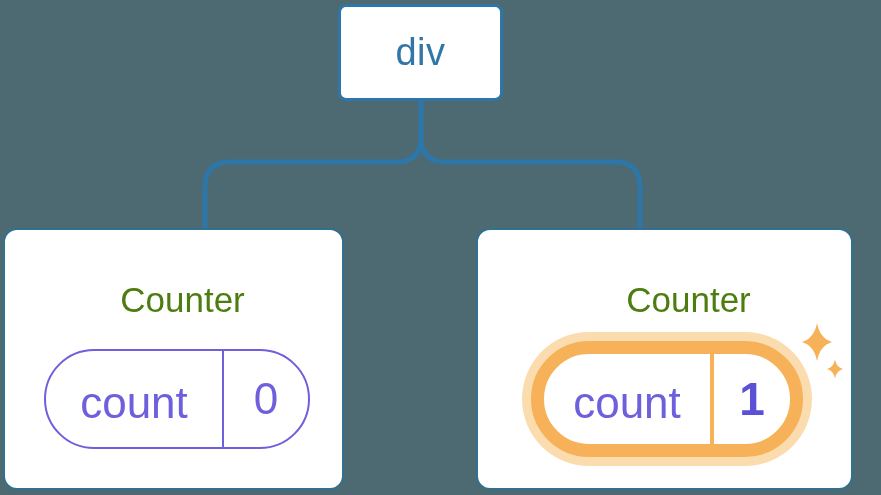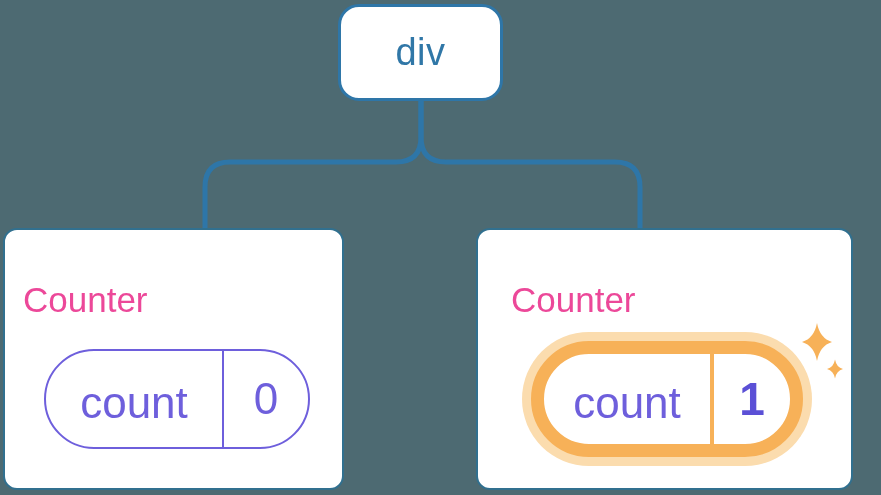--- a/index.html
+++ b/index.html
@@ -19,21 +19,21 @@
     left:0;top:0;
     pointer-events:none;
   }
   .root-node{
     position:absolute;
     left:338px;top:4px;
     width:165px;height:97px;
     box-sizing:border-box;
     background:#ffffff;
     border:3px solid #2E76A8;
-    border-radius:21px;
+    border-radius:8px;
     display:flex;
     align-items:center;
     justify-content:center;
   }
   .root-label{
     color:#3077A7;
     font-size:38px;
     font-weight:500;
     letter-spacing:0.5px;
   }
@@ -47,24 +47,24 @@
     border-radius:14px;
   }
   .card-left{ left:3px;  width:341px; }
   .card-right{ left:476px; width:377px; }
   .card-title{
     position:absolute;
     left:0;right:0;
     top:44px;
     height:52px;
     line-height:52px;
-    text-align:left;
+    text-align:center;
     font-size:35px;
     font-weight:500;
-    color:#ec4899;
+    color:#4d7c0f;
     padding-left:18px;
   }
   .card-right .card-title{
     transform:translateX(15px);
   }
   .pill{
     position:absolute;
     display:flex;
     align-items:stretch;
     background:#ffffff;

